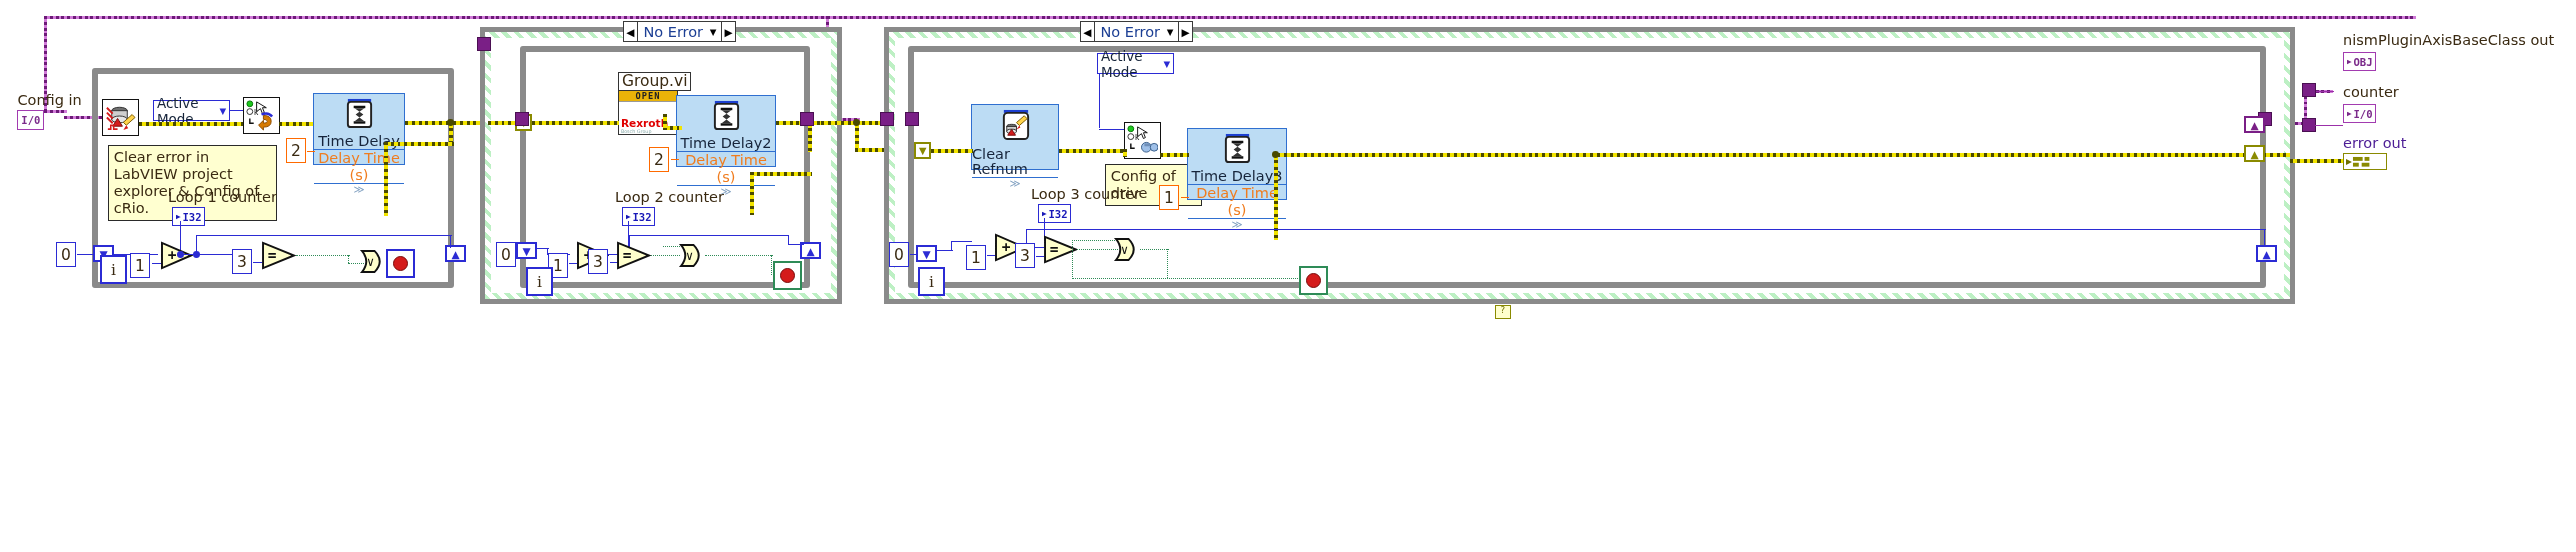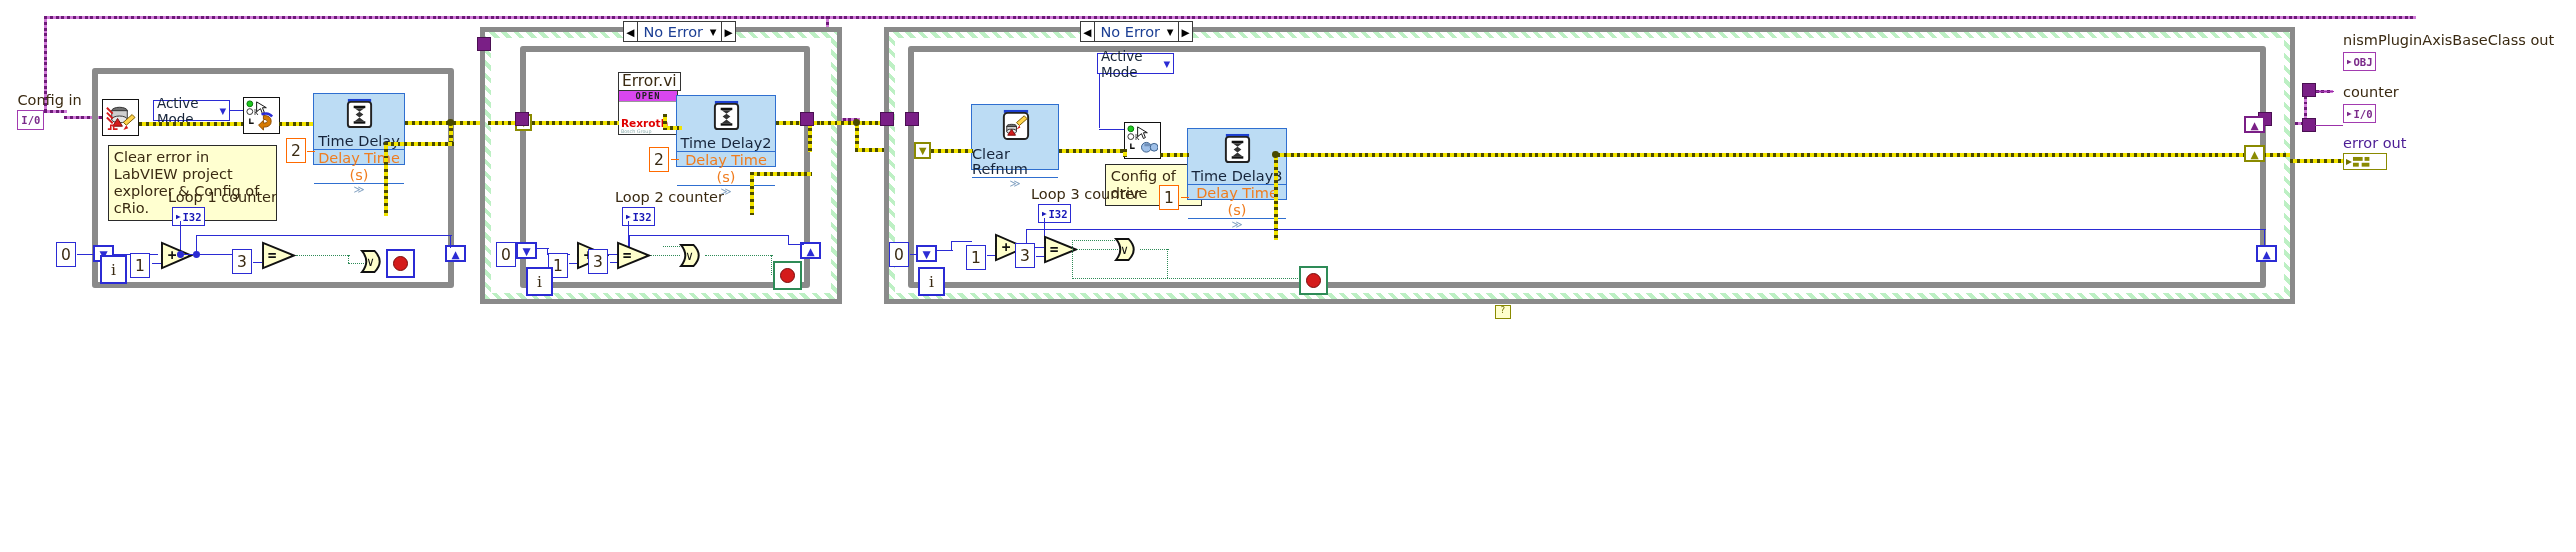--- a/index.html
+++ b/index.html
@@ -95,21 +95,21 @@
   
   .iterm{position:absolute;width:23px;height:25px;border:2.9px solid #2b2bd4;background:#fff;
       display:flex;align-items:center;justify-content:center;color:#3a2a12;font-size:15.5px;
       font-family:"DejaVu Serif","Liberation Serif",serif;}
 
   
   .openvi{position:absolute;}
   .openvi .cap{border:1px solid #333;background:#fff;color:#3a2a12;font-size:15.5px;
       padding:0 2.9px;line-height:1.1;}
   .openvi .body{border:1px solid #333;border-top:none;background:#fff;width:58px;}
-  .openvi .bar{background:#d946ef;border-bottom:1px solid #999;font-size:8.7px;font-weight:bold;
+  .openvi .bar{background:#eab308;border-bottom:1px solid #999;font-size:8.7px;font-weight:bold;
       color:#222;text-align:center;letter-spacing:1px;font-family:"DejaVu Sans Mono",monospace;}
   .openvi .brand{color:#e00000;font-size:10.6px;font-weight:bold;padding-left:1.9px;line-height:1;margin-top:16px;}
   .openvi .sub{color:#8aa;font-size:4.8px;padding-left:1.9px;line-height:1.2;}
 </style>
 </head>
 <body>
 
 <div id="canvas">
 
   <div class="pw abs" style="left:44px;top:16.4px;width:2372px;height:2.9px;"></div>
@@ -271,21 +271,21 @@
   <div class="selector abs" style="left:623px;top:21px;">
     <span class="arrowbox">◀</span>
     <span class="seltext">No Error</span>
     <span class="caret">▼</span>
     <span class="arrowbox r">▶</span>
   </div>
 
   <div class="whileloop abs" style="left:520px;top:46px;width:290px;height:242px;"></div>
 
   <div class="openvi" style="left:618px;top:72px;">
-    <div class="cap">Error.vi</div>
+    <div class="cap">Group.vi</div>
     <div class="body">
       <div class="bar">OPEN</div>
       <div class="brand">Rexroth</div>
       <div class="sub">Bosch Group</div>
     </div>
   </div>
 
   <div class="subvi abs" style="left:676px;top:95px;width:100px;height:72px;">
     <div class="glyph">
       <svg width="33" height="31" viewBox="0 0 34 32">

